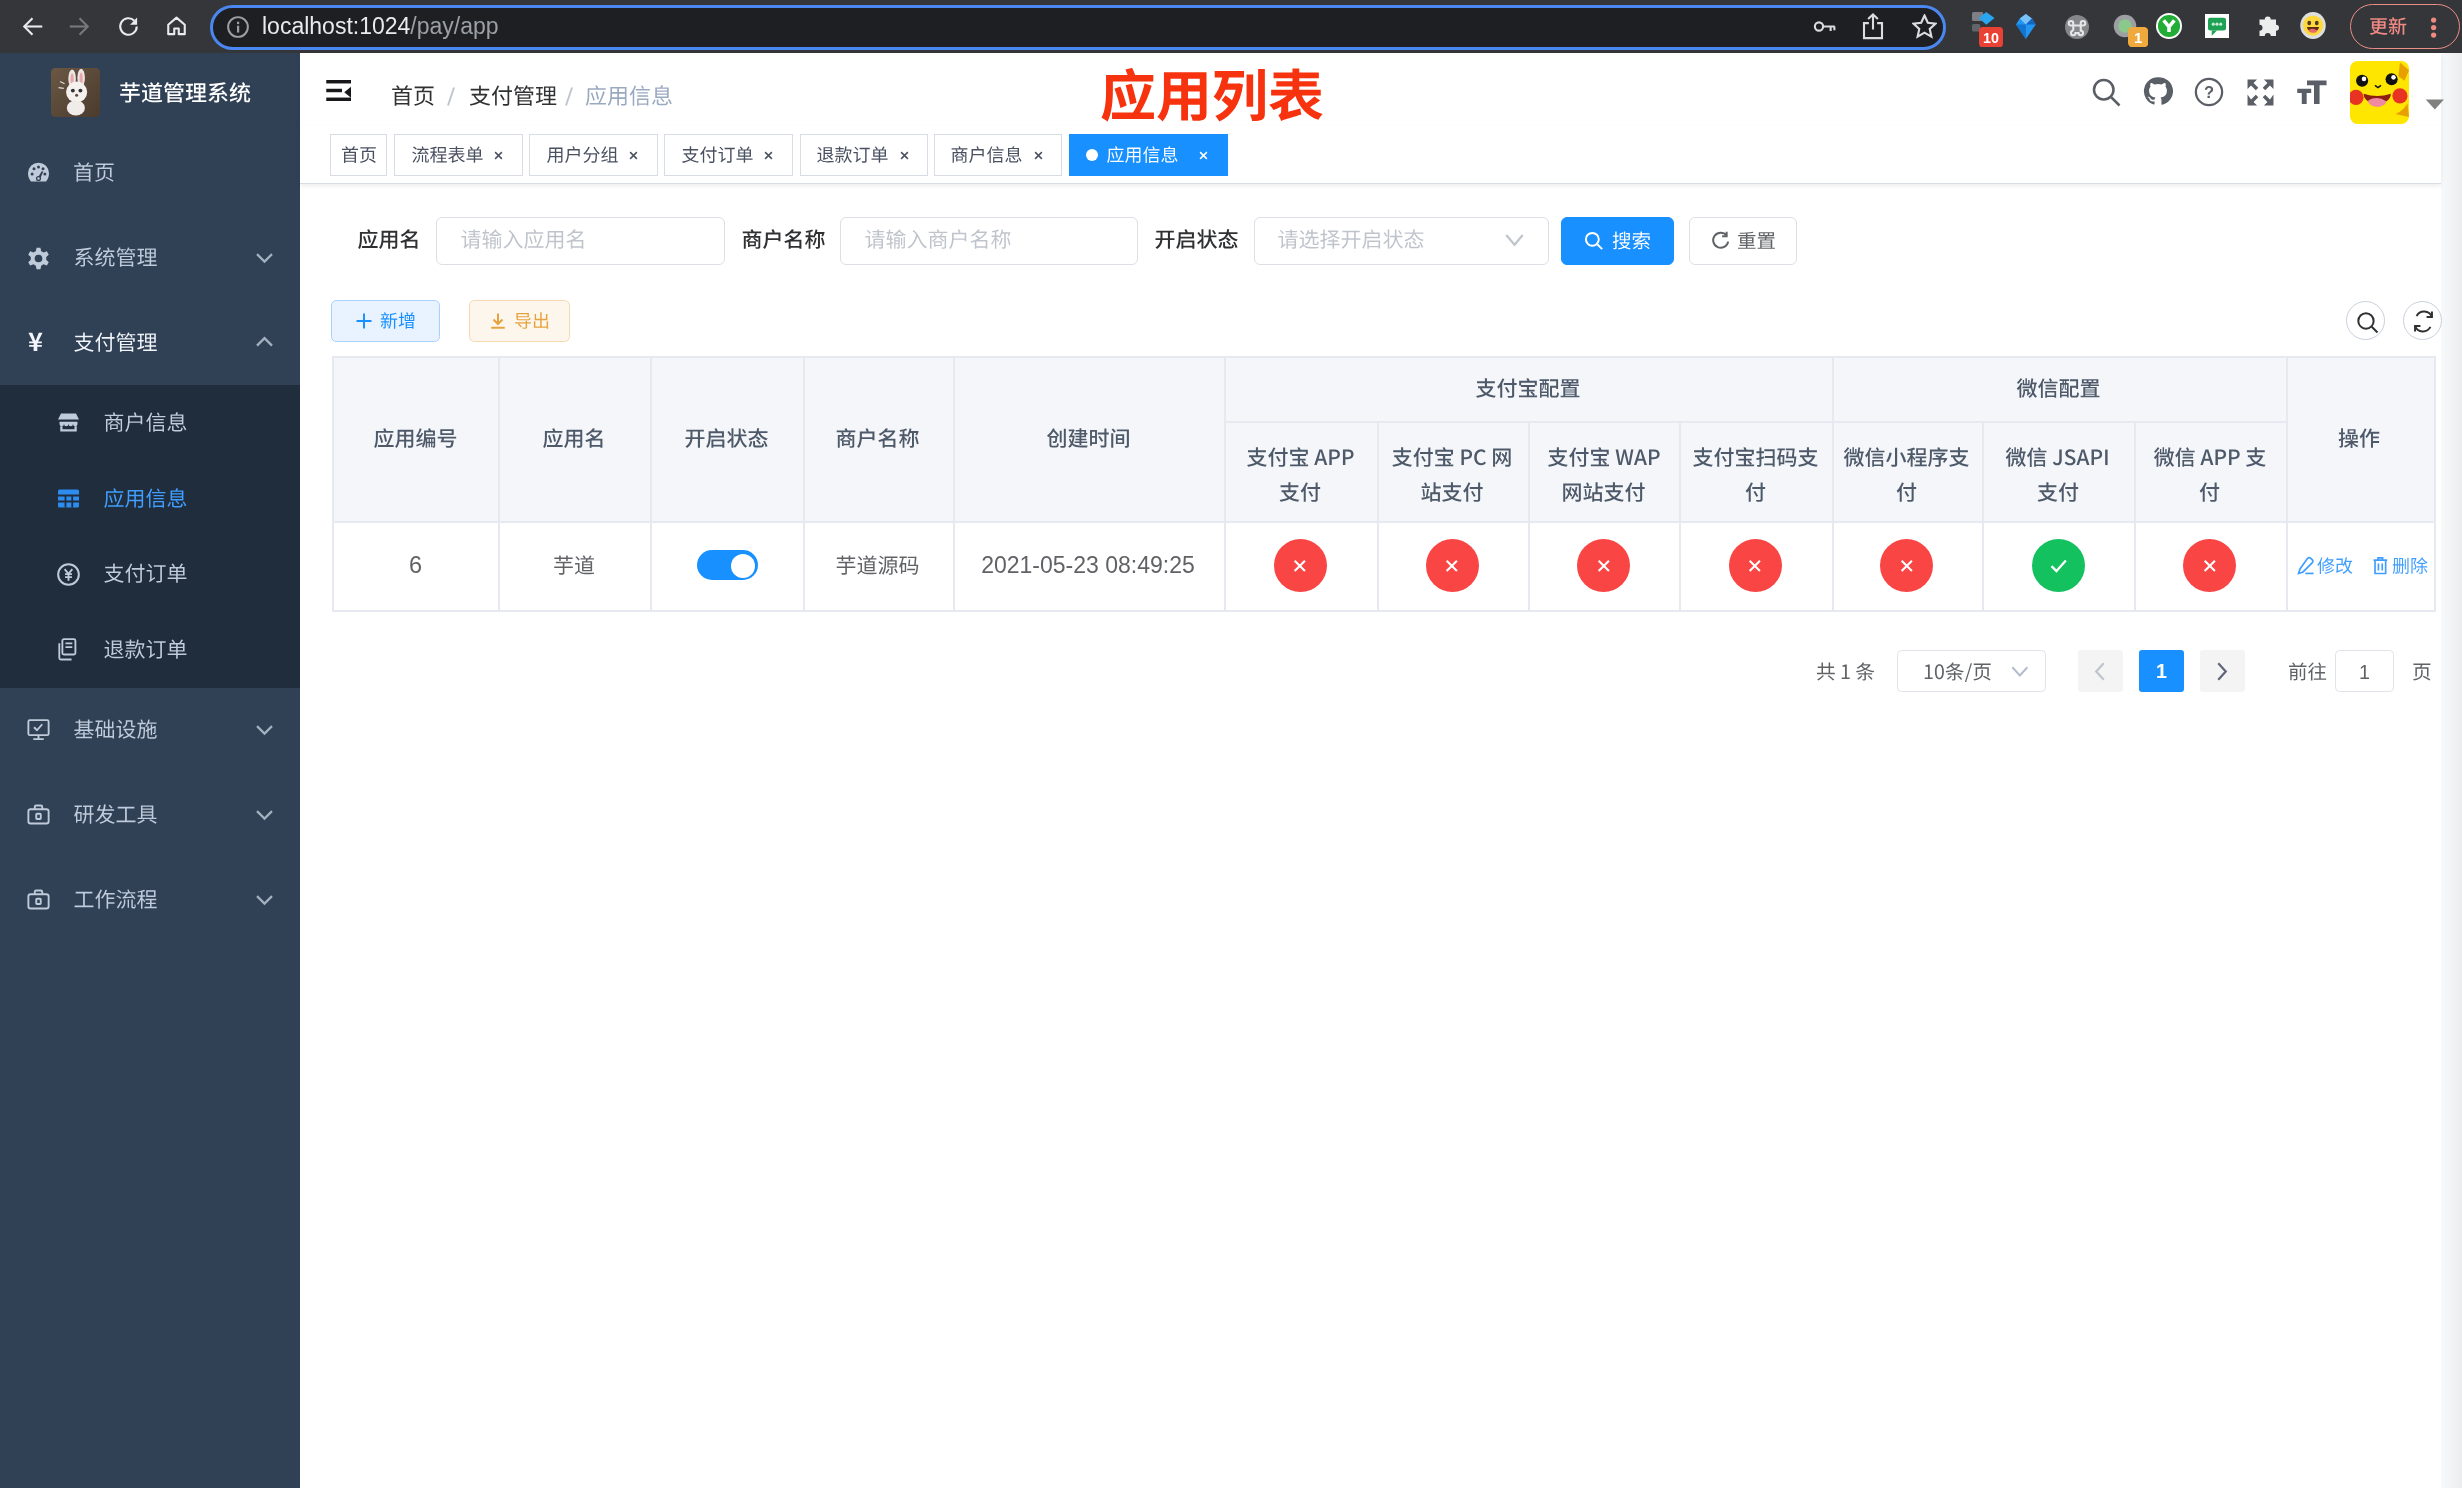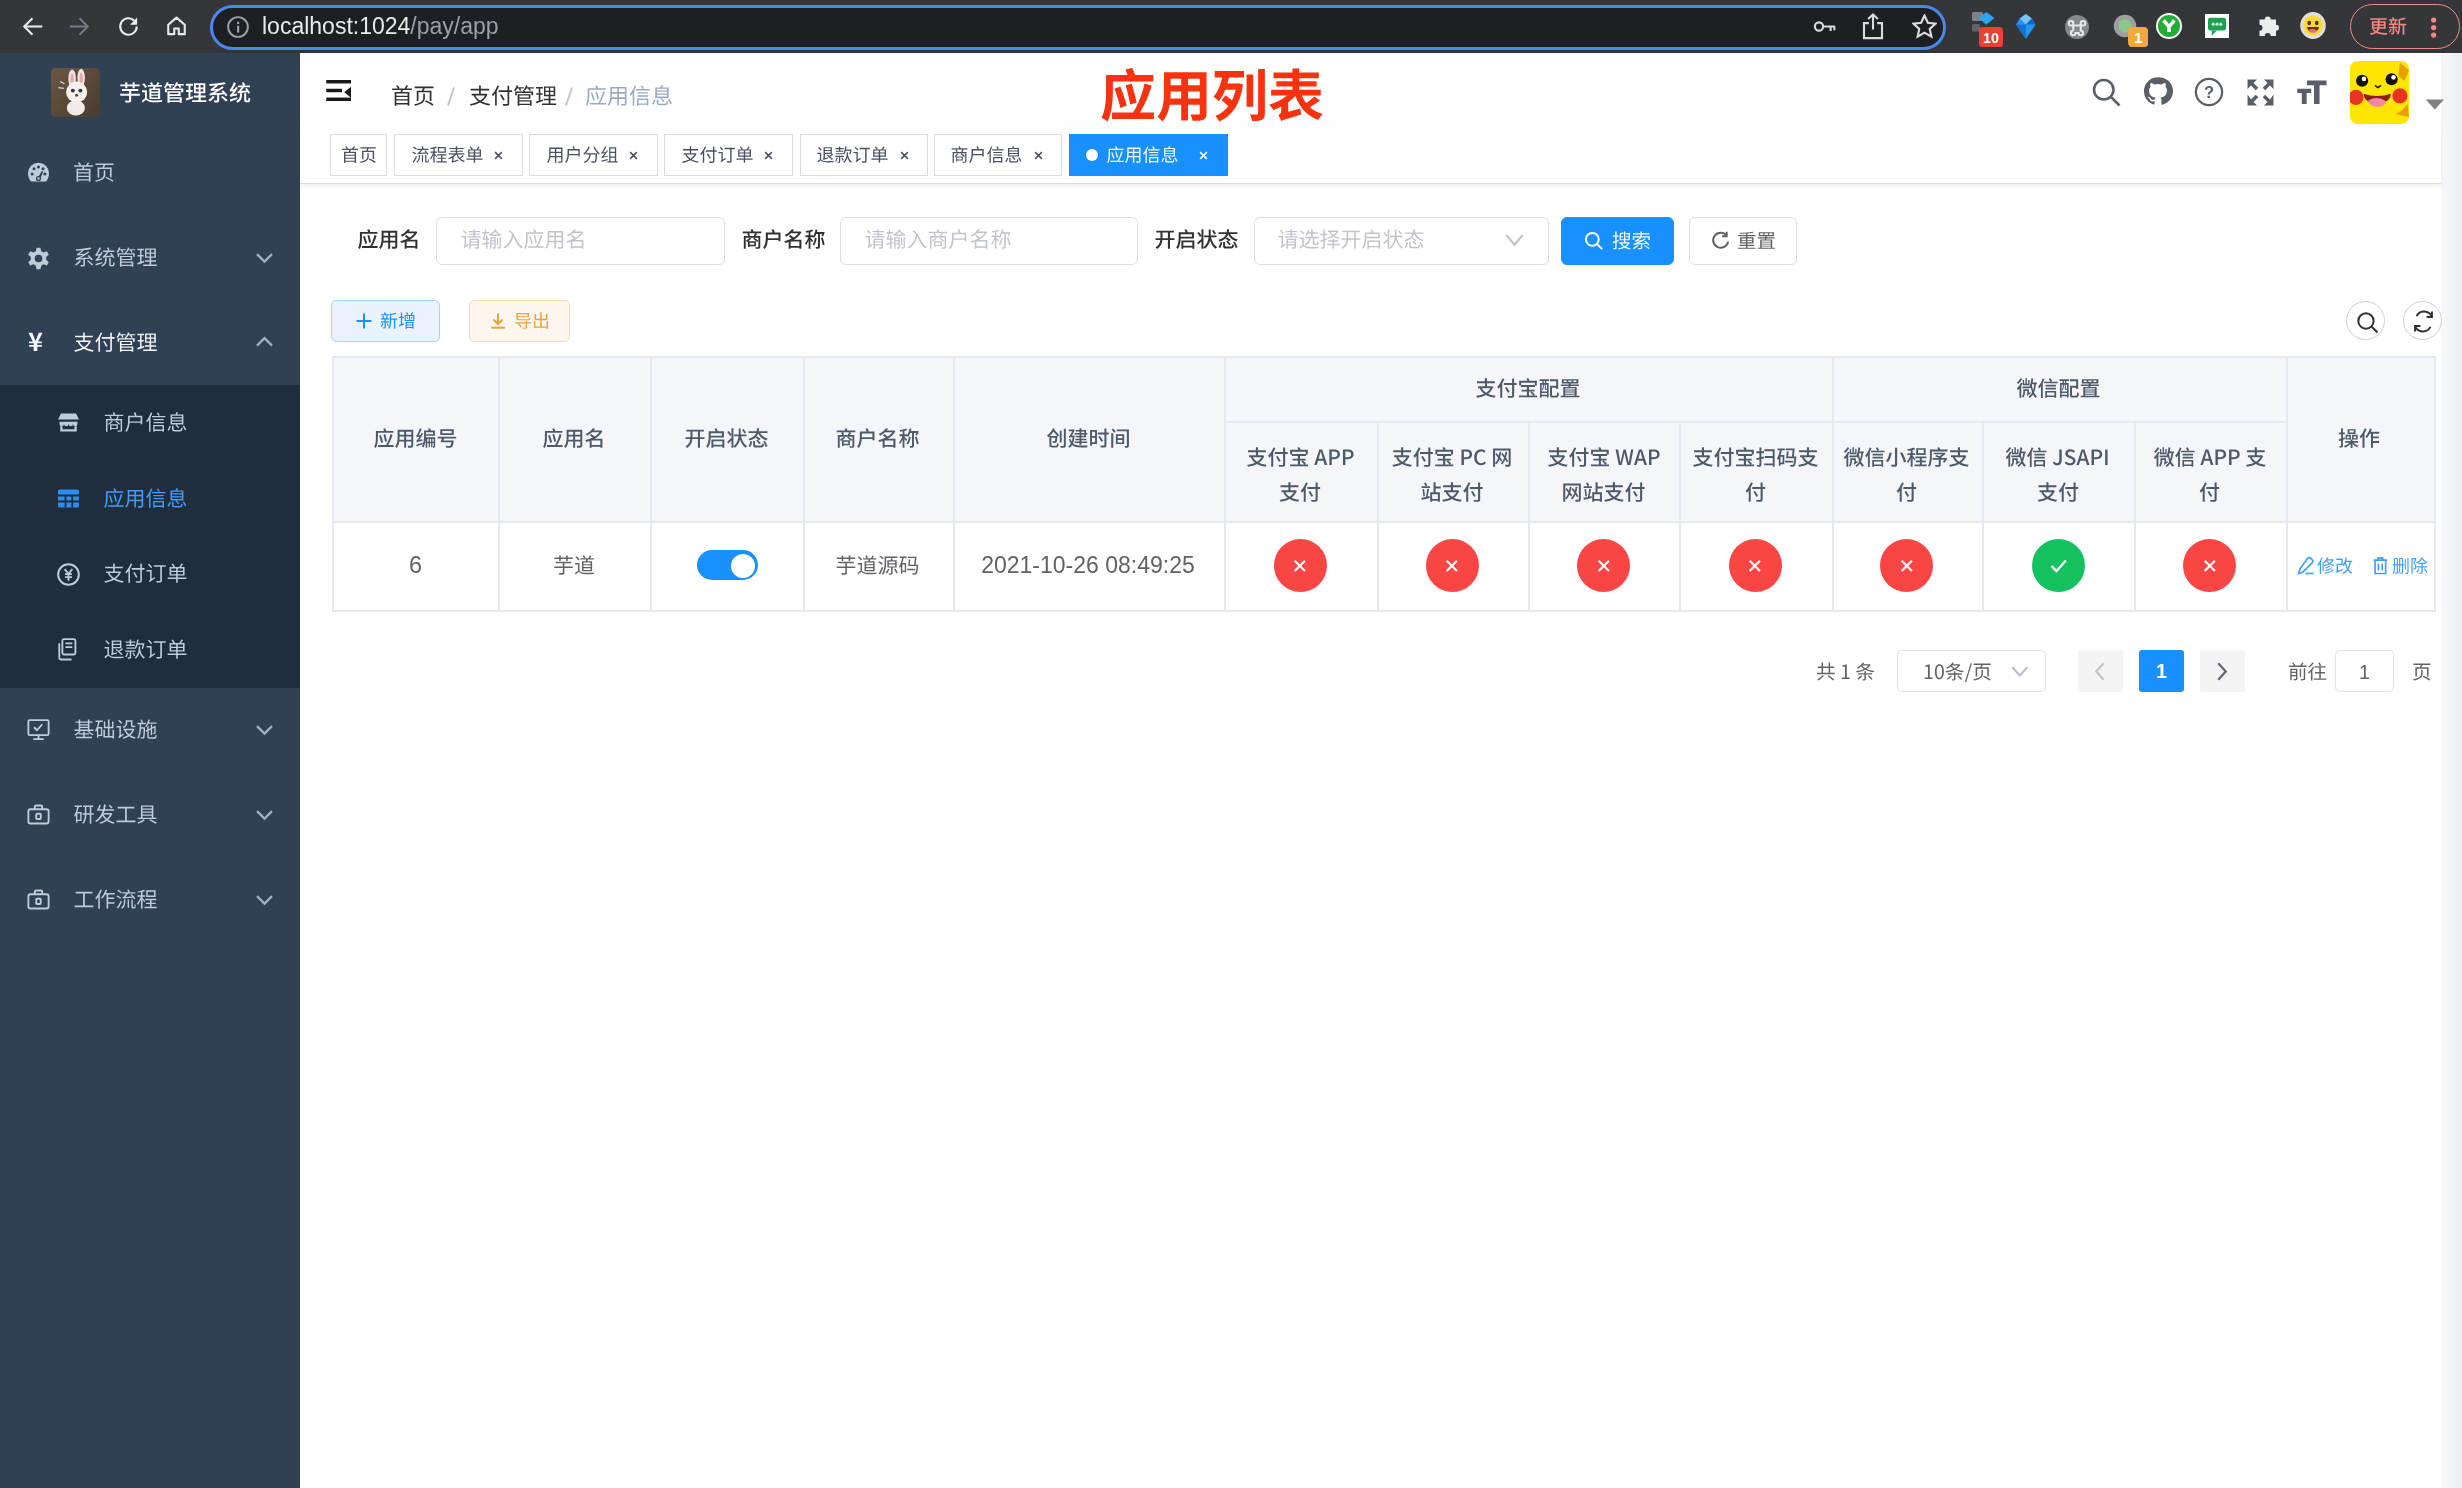--- a/index.html
+++ b/index.html
@@ -1037,21 +1037,21 @@
 <div class="ab " style="left:835px;top:555px">
     <svg width="85" height="21" style="display:block" viewBox="0 0 112 28">
       <g fill="#606266" transform="translate(0,24.1) scale(0.028000,-0.028000)">
         <use href="#r828b" x="0"></use>
         <use href="#r9053" x="1000"></use>
         <use href="#r6e90" x="2000"></use>
         <use href="#r7801" x="3000"></use>
       </g>
     </svg>
   </div>
-<div class="ab" style="left:967px;top:552px;width:242px;text-align:center;white-space:nowrap;font:400 23px/27px &quot;Liberation Sans&quot;,sans-serif;color:#606266">2021-10-26 08:49:25</div>
+<div class="ab" style="left:967px;top:552px;width:242px;text-align:center;white-space:nowrap;font:400 23px/27px &quot;Liberation Sans&quot;,sans-serif;color:#606266">2021-05-23 08:49:25</div>
 <div class="ab" style="left:1274px;top:539px;width:53px;height:53px;border-radius:50%;background:#fa4545"></div>
 <div class="ab" style="left:1293px;top:559px">
     <svg width="13.6" height="13.6" viewBox="0 0 18 18" style="display:block">
       <path d="M2.2 2.2 L15.8 15.8 M15.8 2.2 L2.2 15.8" stroke="#fff" stroke-width="2.8" fill="none"></path>
     </svg>
   </div>
 <div class="ab" style="left:1426px;top:539px;width:53px;height:53px;border-radius:50%;background:#fa4545"></div>
 <div class="ab" style="left:1445px;top:559px">
     <svg width="13.6" height="13.6" viewBox="0 0 18 18" style="display:block">
       <path d="M2.2 2.2 L15.8 15.8 M15.8 2.2 L2.2 15.8" stroke="#fff" stroke-width="2.8" fill="none"></path>

